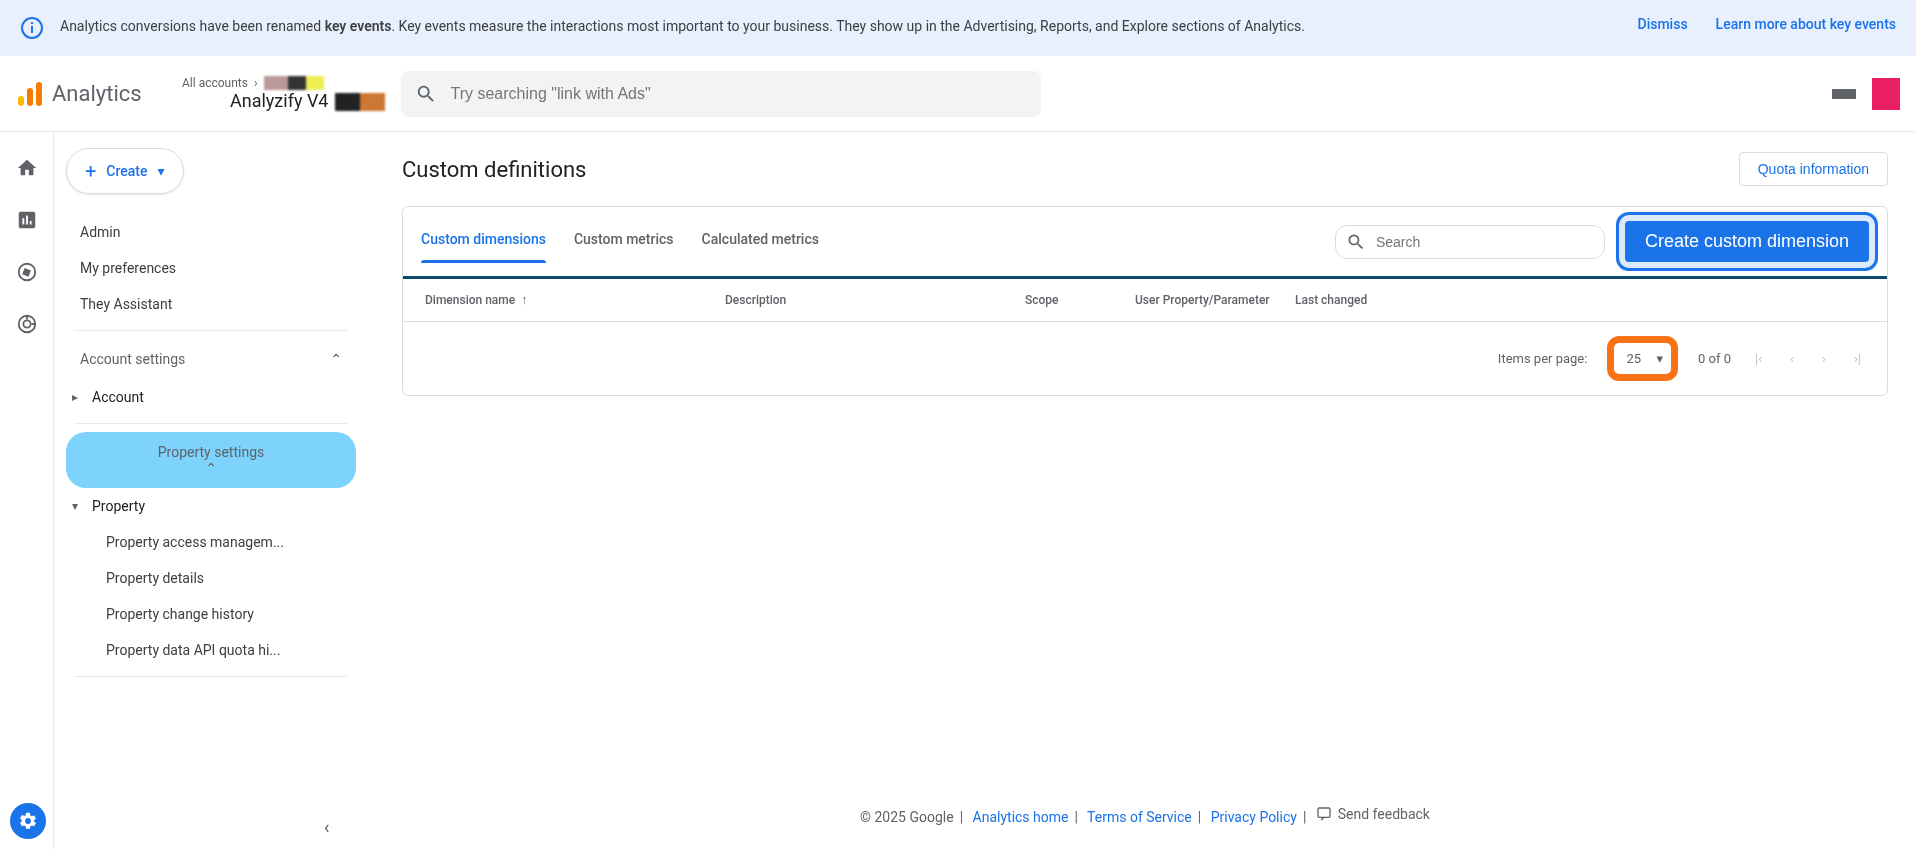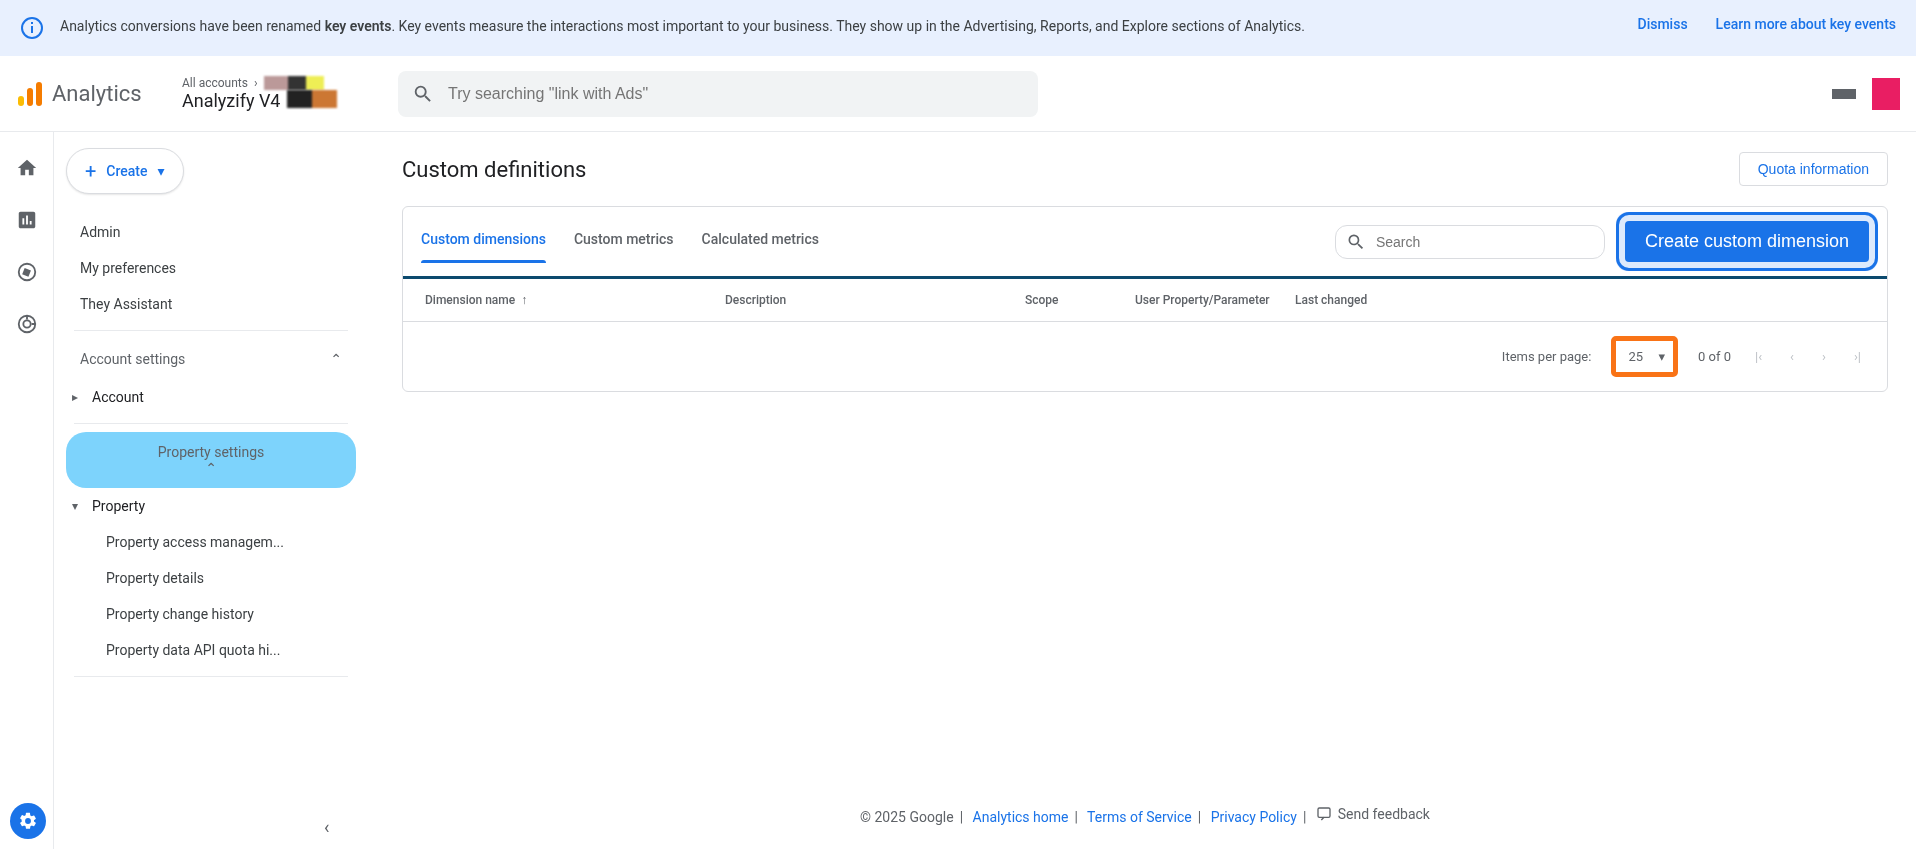--- a/index.html
+++ b/index.html
@@ -13,21 +13,21 @@
 .banner-actions { display: flex; gap: 28px; align-items: flex-start; }
 .banner-link { color: #1a73e8; cursor: pointer; font-weight: 500; white-space: nowrap; }
 
 
 .header { display: flex; align-items: center; height: 76px; padding: 0 16px; border-bottom: 1px solid #e8eaed; position: relative; gap: 16px; }
 .logo-block { display: flex; align-items: center; gap: 8px; width: 150px; }
 .logo-icon { width: 28px; height: 28px; }
 .logo-text { font-size: 22px; color: #5f6368; }
 .breadcrumb-block { display: flex; flex-direction: column; justify-content: center; min-width: 200px; }
 .breadcrumb-top { display: flex; align-items: center; gap: 6px; font-size: 12px; color: #5f6368; }
-.breadcrumb-bottom { display: flex; align-items: flex-start; gap: 6px; font-size: 18px; color: #202124; font-weight: 400; }
+.breadcrumb-bottom { display: flex; align-items: flex-end; gap: 6px; font-size: 18px; color: #202124; font-weight: 400; margin-left: 48px; }
 .blur-box-small { width: 60px; height: 14px; background: linear-gradient(90deg,#b99 40%,#333 40% 70%,#ee5 70%); filter: blur(1px); }
 .blur-box-large { width: 50px; height: 18px; background: linear-gradient(90deg,#222 50%,#c73 50%); filter: blur(1px); }
 .search-bar { flex: 0 0 640px; display: flex; align-items: center; background: #f1f3f4; border-radius: 8px; height: 46px; padding: 0 14px; gap: 14px; }
 .search-bar input { border: none; background: transparent; outline: none; font-size: 16px; color: #5f6368; width: 100%; }
 .header-right { margin-left: auto; display: flex; align-items: center; gap: 16px; }
 .gray-dot { width: 24px; height: 10px; background: #5f6368; }
 .pink-avatar { width: 28px; height: 32px; background: #e91e63; }
 
 
 .main { display: flex; height: calc(849px - 68px - 64px); position: relative; }
@@ -60,21 +60,21 @@
 .tab { padding: 8px 0 14px 0; color: #5f6368; cursor: pointer; font-size: 14px; font-weight: 500; position: relative; }
 .tab.active { color: #1a73e8; }
 .tab.active::after { content:''; position:absolute; bottom:-2px; left:0; right:0; height:3px; background:#1a73e8; border-radius:3px 3px 0 0; }
 .card-search { margin-left: auto; display: flex; align-items: center; border: 1px solid #dadce0; border-radius: 12px; padding: 6px 10px; gap: 10px; width: 270px; }
 .card-search input { border:none; outline:none; font-size:14px; width:100%; }
 .create-dim-btn { background: #1a73e8; color: #fff; border: none; border-radius: 4px; padding: 10px 20px; font-size: 18px; font-weight: 500; cursor: pointer; outline: 3px solid #1a73e8; outline-offset: 6px; box-shadow: 0 0 0 9px rgba(26,115,232,.15); }
 
 .table-head { display: grid; grid-template-columns: 300px 300px 110px 160px 150px 1fr; padding: 14px 22px; border-top: 3px solid #0c4a6e; color: #5f6368; font-size: 12px; font-weight: 500; align-items: center; }
 .th { display:flex; align-items:center; gap:6px; }
 .table-footer { display: flex; align-items: center; justify-content: flex-end; padding: 14px 22px; gap: 20px; border-top: 1px solid #dadce0; color: #5f6368; font-size: 13px; }
-.page-size { border: 5px solid #f97316; border-radius: 5px; padding: 8px 30px 8px 12px; position: relative; cursor:pointer; }
+.page-size { border: 7px solid #f97316; border-radius: 12px; padding: 8px 30px 8px 12px; position: relative; cursor:pointer; }
 .page-size::after { content:'▾'; position:absolute; right:8px; top:8px; color:#5f6368; }
 .pager-btn { color: #bdc1c6; cursor: default; padding: 4px; }
 
 
 .footer { text-align: center; padding: 12px 0 4px; color: #5f6368; font-size: 14px; margin-top:auto; }
 .footer a { color: #1a73e8; text-decoration: none; cursor: pointer; }
 .footer .sep { margin: 0 6px; }
 .feedback { display:inline-flex; align-items:center; gap:6px; cursor:pointer; color:#5f6368; }
 
 

